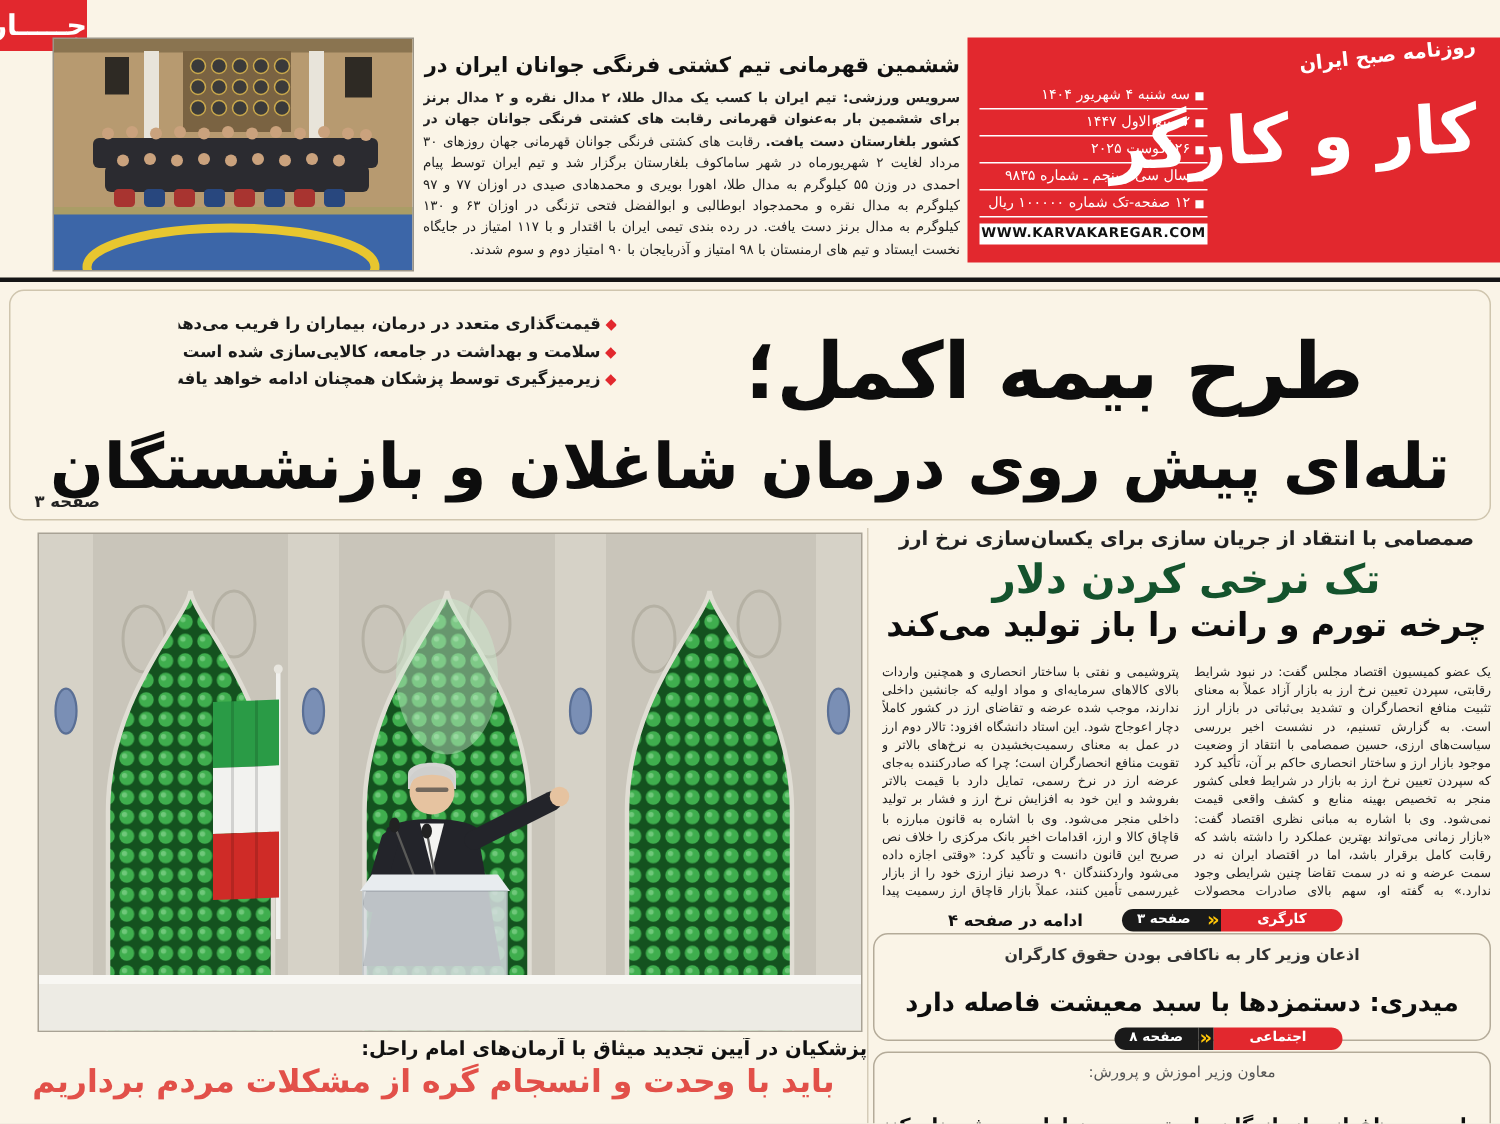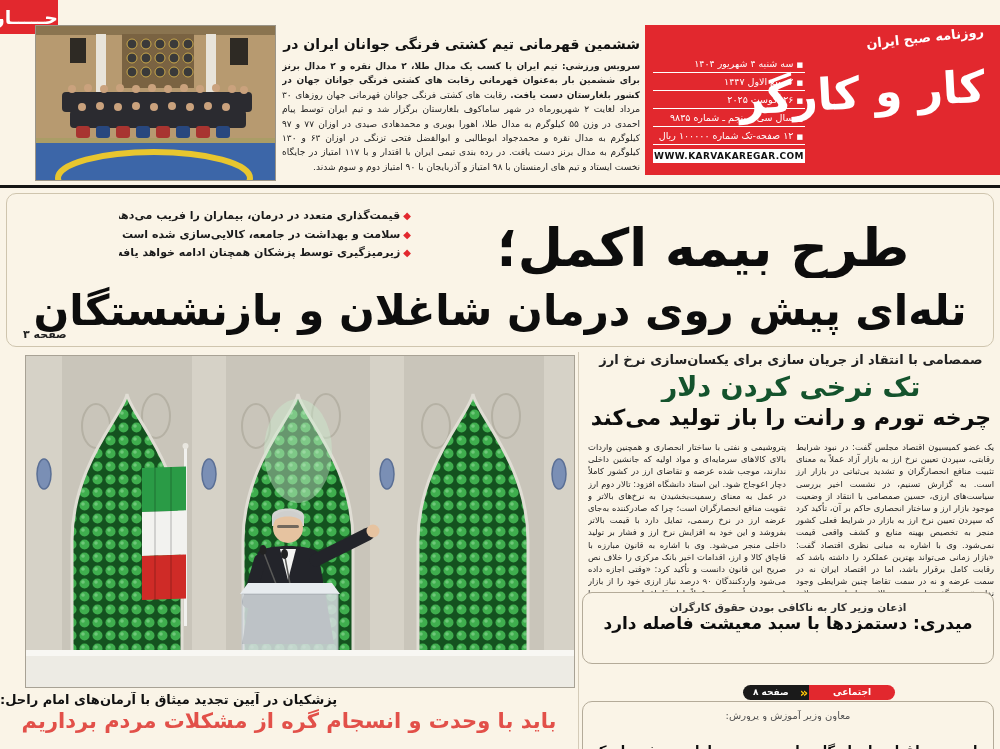--- a/index.html
+++ b/index.html
@@ -34,41 +34,41 @@
   .lead-kicker { position:absolute; right:10px; top:7px; width:580px; text-align:center; font-size:15.5px; font-weight:bold; color:#111; white-space:nowrap; overflow:hidden; }
   .lead-bullets { position:absolute; left:112px; top:13px; width:292px; }
   .lead-bullet { font-size:11px; font-weight:bold; color:#1a1a1a; line-height:1.7; text-align:right; white-space:nowrap; overflow:hidden; }
   .lead-bullet .dia { color:#e2282e; font-size:10px; margin-left:3px; }
   .lead-h1 { position:absolute; right:10px; top:24px; width:560px; text-align:center; font-size:52px; font-weight:900; color:#0d0d0d; white-space:nowrap; overflow:hidden; letter-spacing:-1px; }
   .lead-h2 { position:absolute; left:0; right:0; top:92px; text-align:center; font-size:42px; font-weight:900; color:#0d0d0d; white-space:nowrap; overflow:hidden; letter-spacing:-1px; }
   .lead-pageref { position:absolute; left:16px; bottom:5px; font-size:11px; font-weight:bold; color:#222; }
 
   
   .main-photo { position:absolute; left:25px; top:355px; width:550px; height:333px; border:1px solid #a8a295; }
-  .photo-kicker { position:absolute; left:0; top:692px; width:578px; text-align:left; font-size:13px; font-weight:bold; color:#111; white-space:nowrap; overflow:hidden; }
+  .photo-kicker { position:absolute; left:0; top:692px; width:578px; text-align:right; font-size:13px; font-weight:bold; color:#111; white-space:nowrap; overflow:hidden; }
   .photo-headline { position:absolute; left:0; top:709px; width:578px; text-align:center; font-size:21px; font-weight:bold; color:#e25049; white-space:nowrap; overflow:hidden; }
 
   .vrule { position:absolute; left:578px; top:352px; width:1px; height:397px; background:#d4cbb8; }
 
   
   .econ-kicker { position:absolute; left:588px; top:352px; width:406px; text-align:center; font-size:13px; font-weight:bold; color:#222; white-space:nowrap; overflow:hidden; }
   .econ-h1 { position:absolute; left:588px; top:371px; width:406px; text-align:center; font-size:27px; font-weight:900; color:#14532d; white-space:nowrap; overflow:hidden; }
   .econ-h2 { position:absolute; left:588px; top:405px; width:406px; text-align:center; font-size:22px; font-weight:900; color:#0d0d0d; white-space:nowrap; overflow:hidden; }
   .econ-body { position:absolute; left:588px; top:441px; width:406px; height:163px; columns:2; column-gap:10px; font-size:8.4px; line-height:1.45; text-align:justify; color:#222; overflow:hidden; }
   .econ-continue { position:absolute; left:592px; top:607px; width:130px; font-size:11px; font-weight:bold; color:#111; text-align:right; }
 
   
   .banner { position:absolute; right:105px; height:15px; display:flex; direction:rtl; align-items:center; }
   .banner .seg-red { background:#e2282e; color:#fff; font-size:9px; font-weight:bold; line-height:15px; padding:0 24px; border-radius:0 8px 8px 0; }
   .banner .chev { color:#ffc608; font-size:13px; font-weight:bold; line-height:15px; background:#1a1a1a; padding:0 1px; }
   .banner .seg-black { background:#1a1a1a; color:#fff; font-size:9px; font-weight:bold; line-height:15px; padding:0 10px; border-radius:8px 0 0 8px; }
   .story-box { position:absolute; left:582px; width:412px; border:1.5px solid #b4ab99; border-radius:10px; background:#faf4e7; overflow:hidden; }
   .box-kicker { text-align:center; font-size:10.5px; font-weight:bold; color:#333; margin-top:8px; white-space:nowrap; overflow:hidden; }
   .box-kicker.grey { color:#555; font-weight:normal; }
-  .box-headline { text-align:center; font-weight:900; color:#0d0d0d; margin-top:0; white-space:nowrap; overflow:hidden; }
+  .box-headline { text-align:center; font-weight:900; color:#0d0d0d; margin-top:16px; white-space:nowrap; overflow:hidden; }
 </style>
 </head>
 <body>
 
 <div class="page">
 
   <div class="cropmark">+</div>
   <div class="fold">جـــــار</div>
 
   <div class="wrestling-photo">
@@ -257,21 +257,21 @@
     <span>یک عضو کمیسیون اقتصاد مجلس گفت: در نبود شرایط رقابتی، سپردن تعیین نرخ ارز به بازار آزاد عملاً به معنای تثبیت منافع انحصارگران و تشدید بی‌ثباتی در بازار ارز است. به گزارش تسنیم، در نشست اخیر بررسی سیاست‌های ارزی، حسین صمصامی با انتقاد از وضعیت موجود بازار ارز و ساختار انحصاری حاکم بر آن، تأکید کرد که سپردن تعیین نرخ ارز به بازار در شرایط فعلی کشور منجر به تخصیص بهینه منابع و کشف واقعی قیمت نمی‌شود. وی با اشاره به مبانی نظری اقتصاد گفت: «بازار زمانی می‌تواند بهترین عملکرد را داشته باشد که رقابت کامل برقرار باشد، اما در اقتصاد ایران نه در سمت عرضه و نه در سمت تقاضا چنین شرایطی وجود ندارد.» به گفته او، سهم بالای صادرات محصولات پتروشیمی و نفتی با ساختار انحصاری و همچنین واردات بالای کالاهای سرمایه‌ای و مواد اولیه که جانشین داخلی</span>
     <span>ندارند، موجب شده عرضه و تقاضای ارز در کشور کاملاً دچار اعوجاج شود. این استاد دانشگاه افزود: تالار دوم ارز در عمل به معنای رسمیت‌بخشیدن به نرخ‌های بالاتر و تقویت منافع انحصارگران است؛ چرا که صادرکننده به‌جای عرضه ارز در نرخ رسمی، تمایل دارد با قیمت بالاتر بفروشد و این خود به افزایش نرخ ارز و فشار بر تولید داخلی منجر می‌شود. وی با اشاره به قانون مبارزه با قاچاق کالا و ارز، اقدامات اخیر بانک مرکزی را خلاف نص صریح این قانون دانست و تأکید کرد: «وقتی اجازه داده می‌شود واردکنندگان ۹۰ درصد نیاز ارزی خود را از بازار غیررسمی تأمین کنند، عملاً بازار قاچاق ارز رسمیت پیدا می‌کند؛ بازاری که بازیگران اصلی آن قاچاقچیان، سفته‌بازان، متقاضیان ارز مسافرتی و جریان‌های خارجی هستند. آیا منطقی است نرخ ارز در چنین بازاری مبنای قیمت‌گذاری کالاهای اساسی قرار گیرد؟»</span>
   </div>
   <div class="econ-continue">ادامه در صفحه ۴</div>
 
   <div class="banner" style="top:606px;">
     <span class="seg-red">کارگری</span>
     <span class="chev">«</span>
     <span class="seg-black">صفحه ۳</span>
   </div>
-  <div class="story-box" style="top:592px; height:72px;">
+  <div class="story-box" style="top:622px; height:72px;">
     <div class="box-kicker">اذعان وزیر کار به ناکافی بودن حقوق کارگران</div>
     <div class="box-headline" style="font-size:17px;">میدری: دستمزدها با سبد معیشت فاصله دارد</div>
   </div>
 
   <div class="banner" style="top:685px;">
     <span class="seg-red">اجتماعی</span>
     <span class="chev">«</span>
     <span class="seg-black">صفحه ۸</span>
   </div>
   <div class="story-box" style="top:701px; height:60px;">

